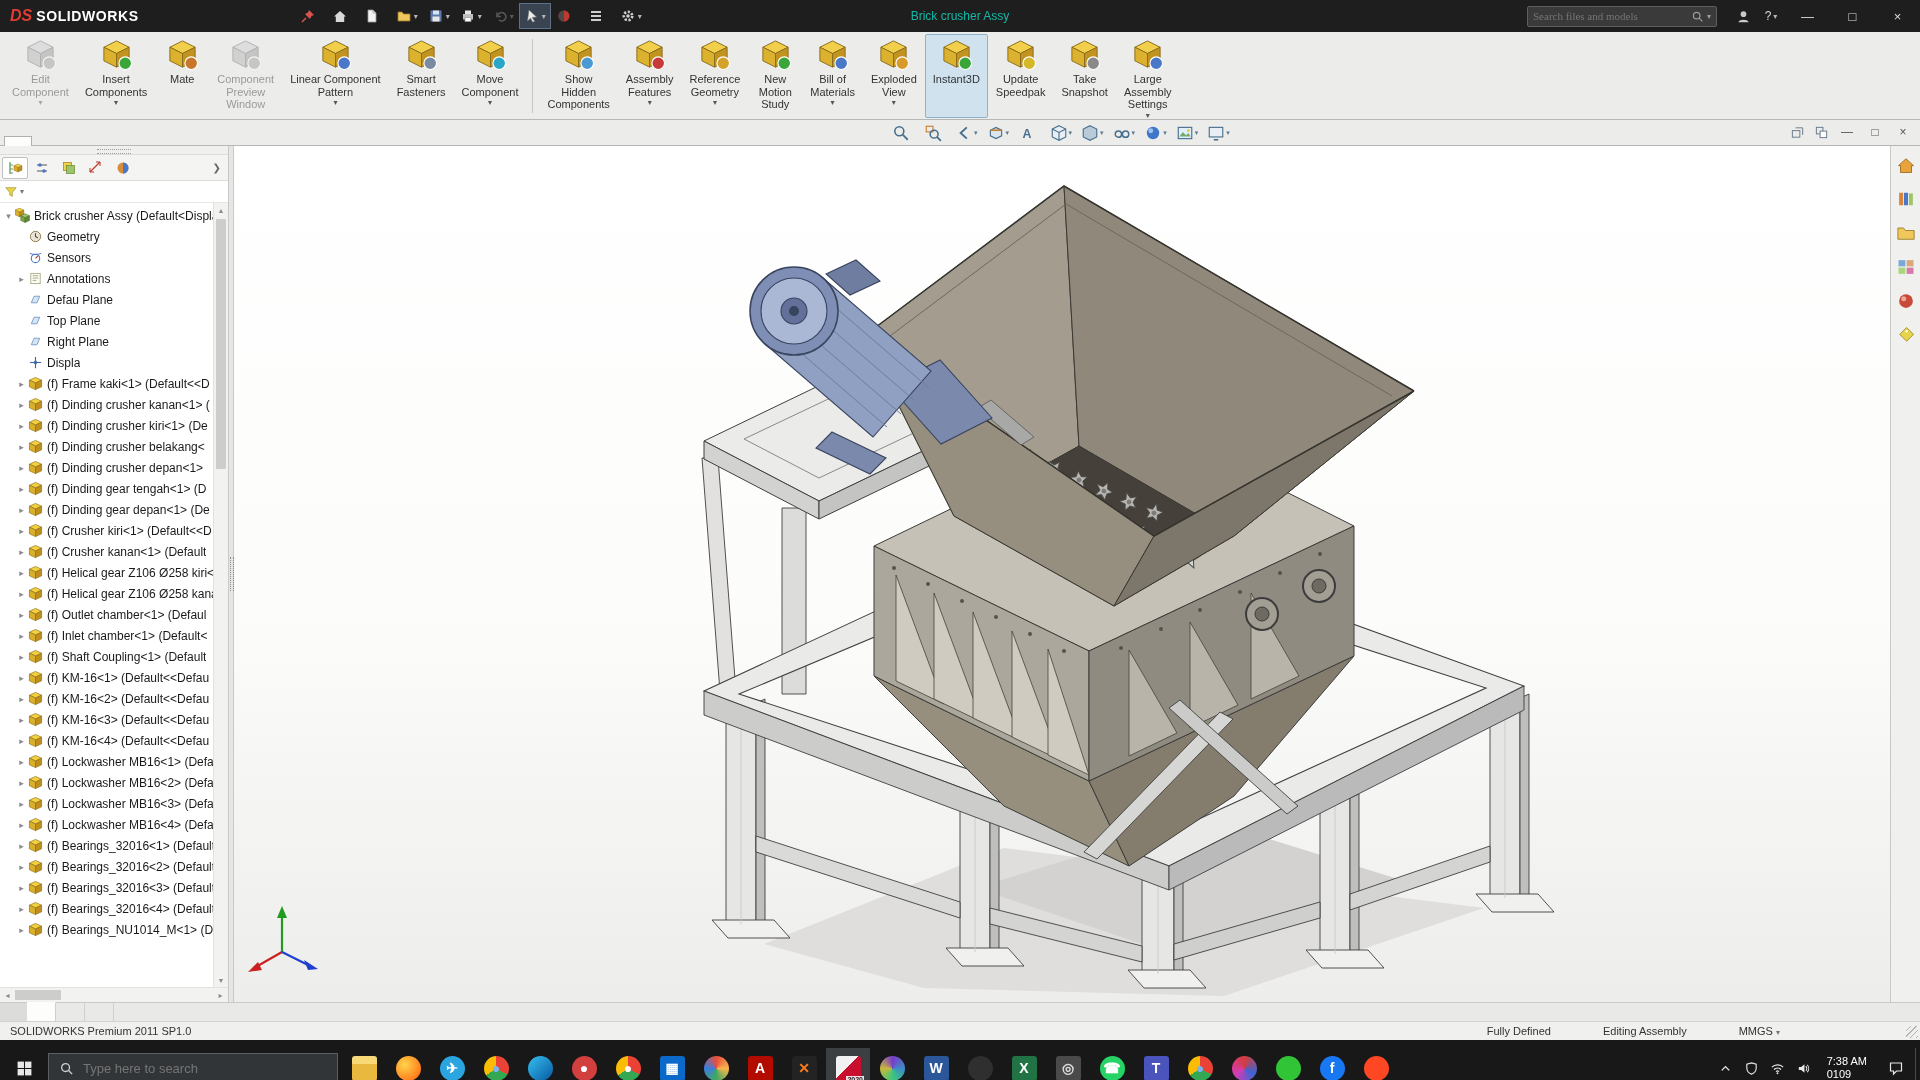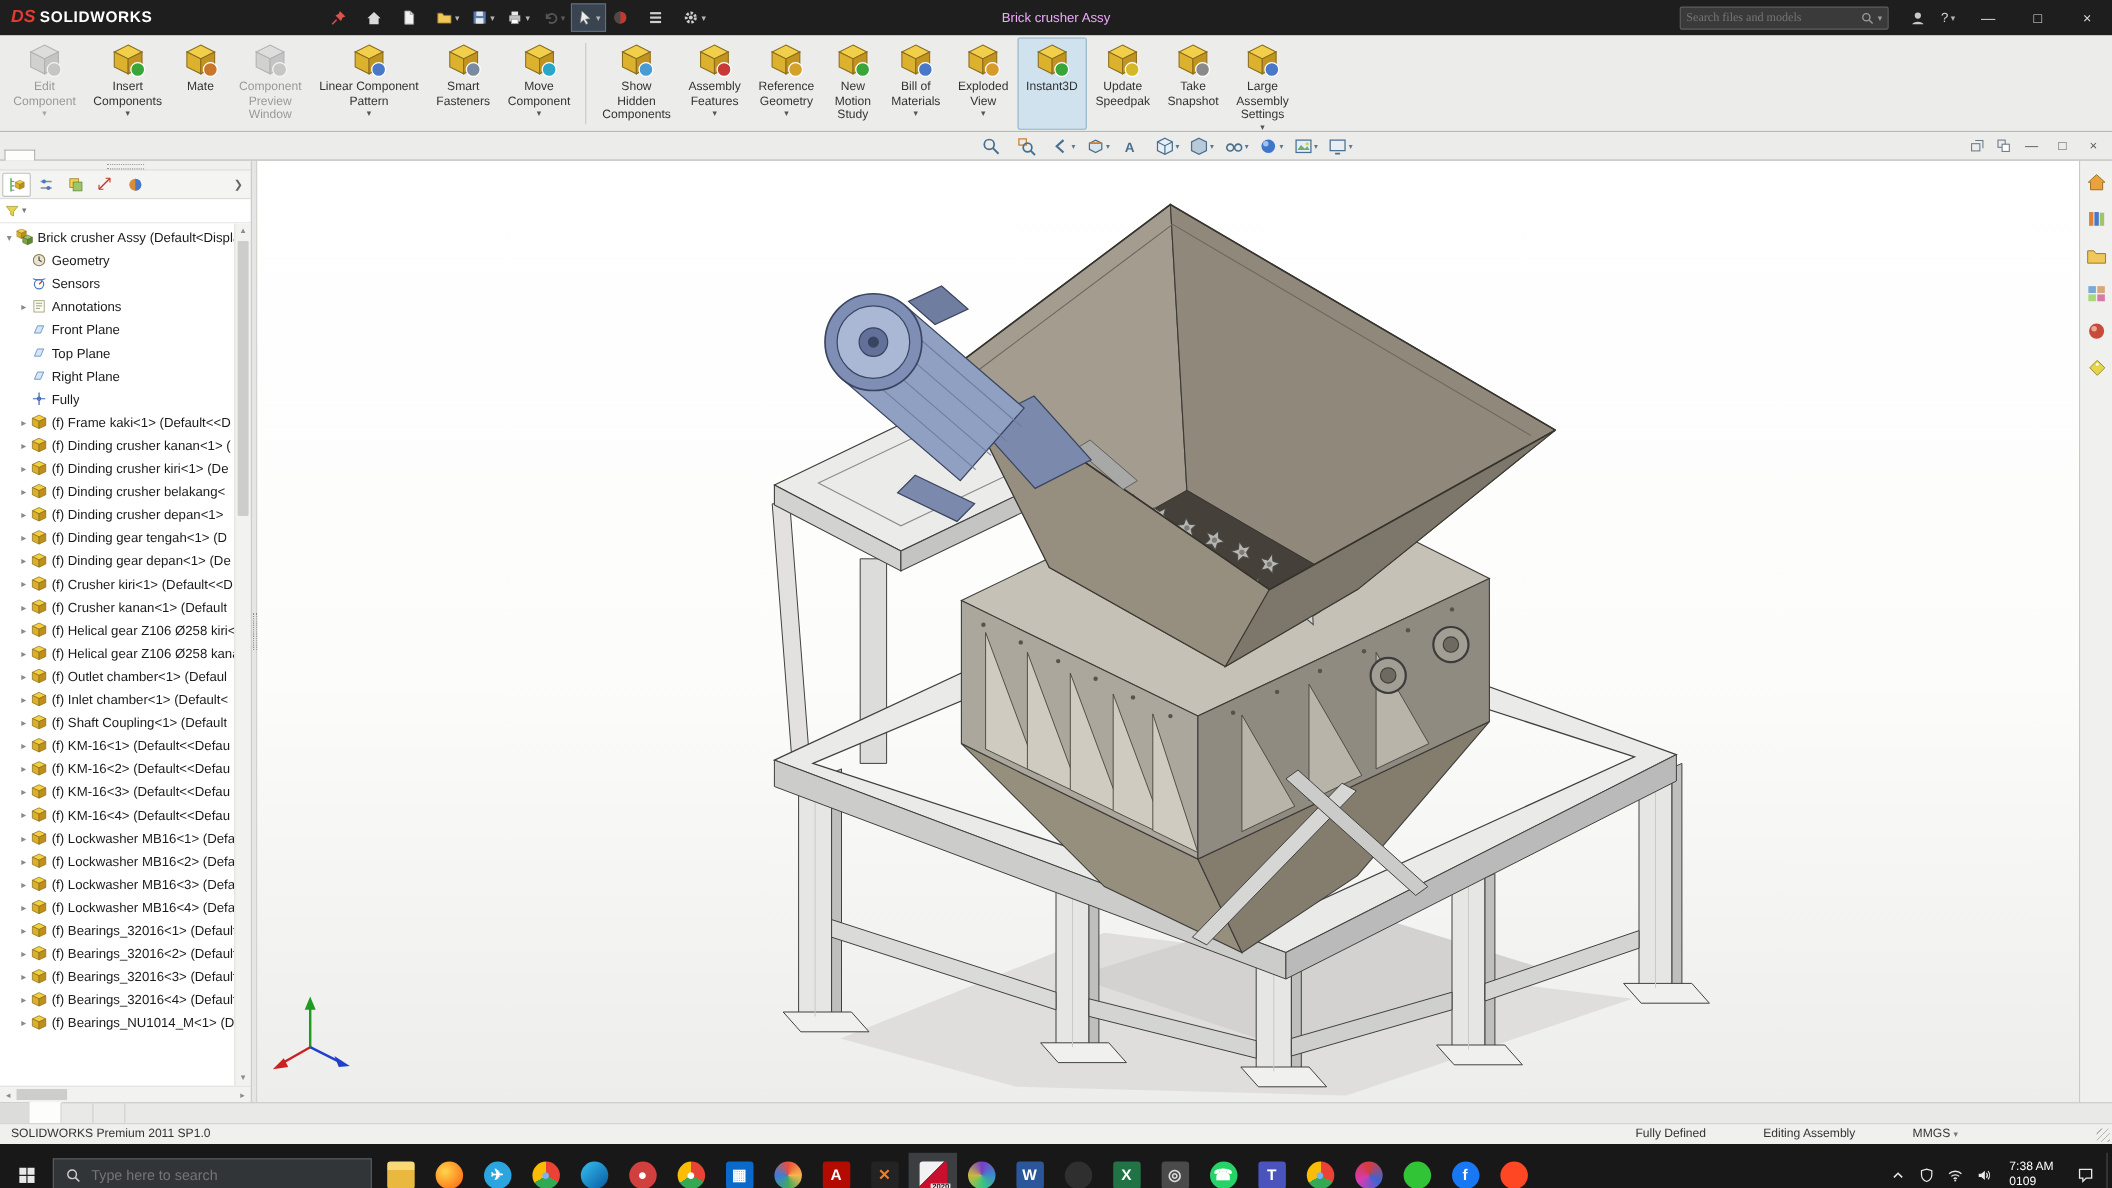--- a/index.html
+++ b/index.html
@@ -15,21 +15,21 @@
   .menubar{display:flex;height:32px}
   .menu-item{padding:0 10px;line-height:32px;cursor:default}
   .pinbtn{width:26px;height:24px;display:flex;align-items:center;justify-content:center;margin:0 4px}
   .pinbtn .ic,.qa-btn .ic{width:16px;height:16px;display:block}
   .qa{display:flex;align-items:center;margin-left:2px}
   .qa-btn{height:26px;display:flex;align-items:center;justify-content:center;padding:0 4px;border:1px solid transparent}
   .qa-btn .dd{font-size:8px;color:#b5b5b5;margin-left:2px}
   .qa-btn.disabled{opacity:.4}
   .qa-btn.active{background:#3a4450;border-color:#5d7286}
   .tb-title{position:absolute;left:50%;transform:translateX(-50%);top:0;line-height:32px;
-    font-size:12px;color:#f0abfc;white-space:nowrap}
+    font-size:12px;color:#14b8a6;white-space:nowrap}
   .tb-right{margin-left:auto;display:flex;align-items:center;height:32px}
   .searchbox{width:190px;height:21px;background:#3a3a3a;border:1px solid#5f5f5f;border-radius:2px;
     display:flex;align-items:center;padding:0 5px;margin-right:12px}
   .searchbox input{flex:1;background:transparent;border:none;outline:none;color:#c5c5c5;font-size:11px;
     font-family:Liberation Serif, serif;min-width:0}
   .searchbox .ic{width:13px;height:13px;flex:none}
   .searchbox .dd{color:#9a9a9a;font-size:8px;margin-left:3px}
   .tb-tool{width:28px;height:32px;display:flex;align-items:center;justify-content:center;color:#d8d8d8;font-size:12px;gap:2px}
   .tb-tool .ic{width:15px;height:15px}
   .win-btn{width:45px;height:32px;display:flex;align-items:center;justify-content:center;color:#dcdcdc;font-size:13px}
@@ -693,21 +693,21 @@
                 <path d="M5 5h6M5 7.5h6M5 10h4" stroke="#9a9a7a" stroke-width=".9"></path>
               </svg></span>
             <span class="lb">Annotations</span>
           </div>
 
           <div class="tree-row">
             <span class="arrow" style="visibility: hidden;">▸</span>
             <span class="ic"><svg viewBox="0 0 16 16" width="100%" height="100%">
                 <polygon points="3.5,11.5 6.5,4.5 12.5,4.5 9.5,11.5" fill="#d6e6f5" stroke="#6a94c4" stroke-width=".9"></polygon>
               </svg></span>
-            <span class="lb">Front Plane</span>
+            <span class="lb">Defau Plane</span>
           </div>
 
           <div class="tree-row">
             <span class="arrow" style="visibility: hidden;">▸</span>
             <span class="ic"><svg viewBox="0 0 16 16" width="100%" height="100%">
                 <polygon points="3.5,11.5 6.5,4.5 12.5,4.5 9.5,11.5" fill="#d6e6f5" stroke="#6a94c4" stroke-width=".9"></polygon>
               </svg></span>
             <span class="lb">Top Plane</span>
           </div>
 
@@ -718,21 +718,21 @@
               </svg></span>
             <span class="lb">Right Plane</span>
           </div>
 
           <div class="tree-row">
             <span class="arrow" style="visibility: hidden;">▸</span>
             <span class="ic"><svg viewBox="0 0 16 16" width="100%" height="100%">
                 <path d="M8 2v12M2 8h12" stroke="#3a66b0" stroke-width="1.2"></path>
                 <circle cx="8" cy="8" r="1.6" fill="none" stroke="#3a66b0" stroke-width="1"></circle>
               </svg></span>
-            <span class="lb">Fully</span>
+            <span class="lb">Displa</span>
           </div>
 
           <div class="tree-row">
             <span class="arrow">▸</span>
             <span class="ic"><svg viewBox="0 0 16 16" width="100%" height="100%">
                 <polygon points="8,1.5 14.5,4.5 8,7.5 1.5,4.5" fill="#f3d03e" stroke="#8a6d1d" stroke-width=".7"></polygon>
                 <polygon points="1.5,4.5 8,7.5 8,14.5 1.5,11.5" fill="#dab02a" stroke="#8a6d1d" stroke-width=".7"></polygon>
                 <polygon points="14.5,4.5 8,7.5 8,14.5 14.5,11.5" fill="#bf8f1c" stroke="#8a6d1d" stroke-width=".7"></polygon>
               </svg></span>
             <span class="lb">(f) Frame kaki&lt;1&gt; (Default&lt;&lt;D</span>

